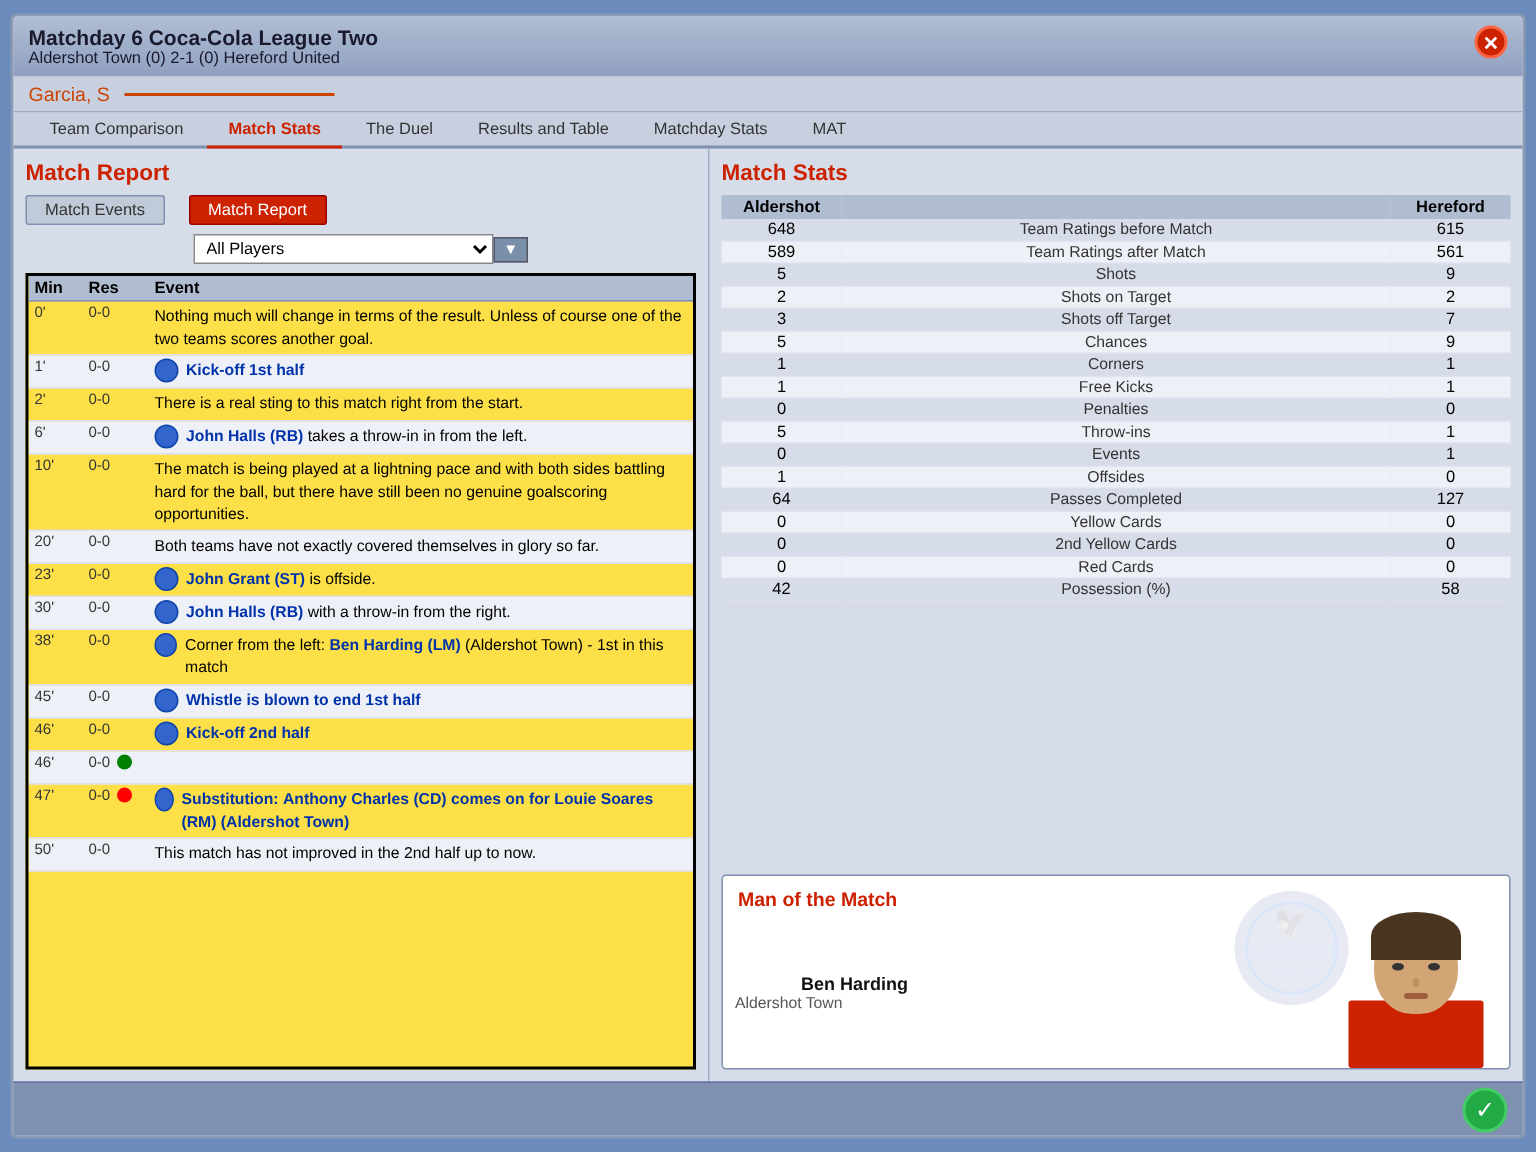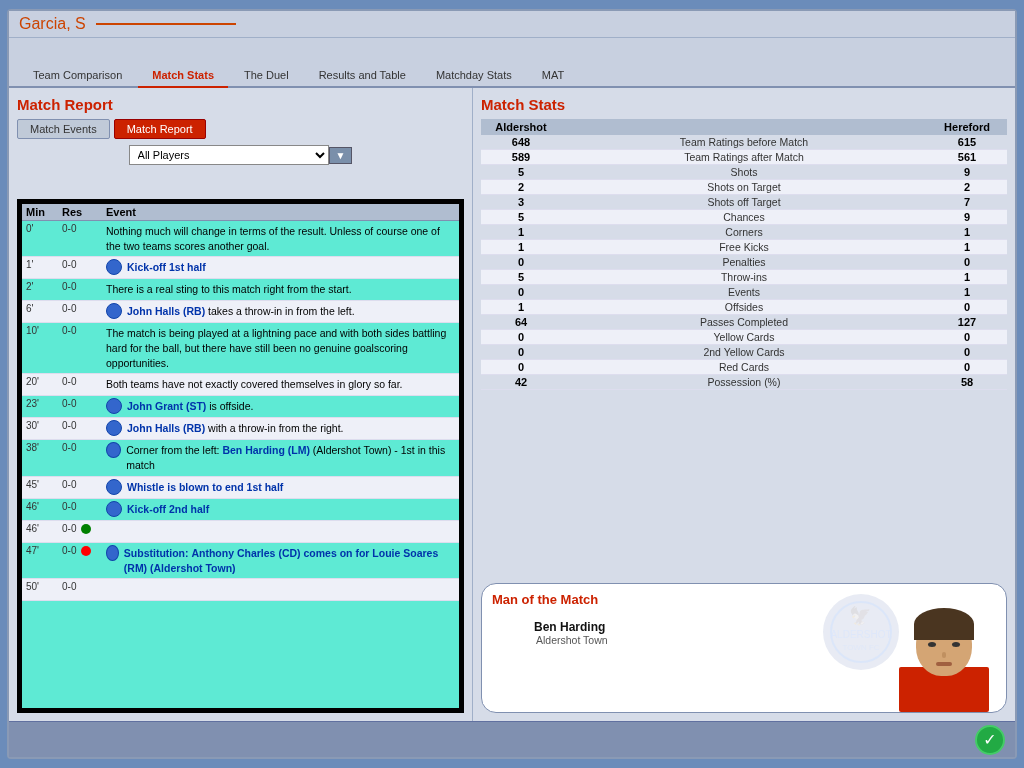--- a/index.html
+++ b/index.html
@@ -58,38 +58,37 @@
     .search-bar {
       background: #c8d0e0;
       padding: 4px 10px;
       display: flex;
       align-items: center;
       gap: 10px;
       border-bottom: 1px solid #a0afc8;
     }
     .search-label {
       color: #cc4400;
-      font-size: 16px;
+      font-size: 13px;
     }
     .tabs-bar {
       background: #c8d0e0;
       display: flex;
       align-items: center;
       border-bottom: 2px solid #8090b0;
       padding: 0 10px;
       gap: 2px;
     }
     .tab {
       padding: 5px 14px;
       font-size: 11px;
       cursor: pointer;
       color: #333;
       border-bottom: 2px solid transparent;
       margin-bottom: -2px;
-      margin-top: 26px;
     }
     .tab.active {
       color: #cc2200;
       border-bottom: 2px solid #cc2200;
       font-weight: bold;
     }
     .content-area {
       display: flex;
       flex: 1;
       overflow: hidden;
@@ -103,21 +102,21 @@
       flex-direction: column;
     }
     .panel-title {
       color: #cc2200;
       font-size: 15px;
       font-weight: bold;
       margin-bottom: 6px;
     }
     .sub-tabs {
       display: flex;
-      gap: 4px;
+      gap: 16px;
       margin-bottom: 6px;
     }
     .sub-tab {
       padding: 3px 12px;
       font-size: 11px;
       cursor: pointer;
       background: #c0cad8;
       border: 1px solid #8090b0;
       color: #333;
       border-radius: 2px;
@@ -146,23 +145,22 @@
       border: 1px solid #556;
       color: white;
       padding: 2px 6px;
       font-size: 10px;
       cursor: pointer;
     }
     .events-table {
       flex: 1;
       overflow: hidden;
       position: relative;
-      background: #5eead4;
-      border: 5px solid #000000;
-      margin-top: 28px;
+      background: #fde047;
+      border: 2px solid #000000;
     }
     .events-header {
       display: grid;
       grid-template-columns: 36px 44px 1fr;
       background: #b0bdd0;
       padding: 2px 4px;
       font-weight: bold;
       font-size: 11px;
       border-bottom: 1px solid #8090b0;
     }
@@ -246,30 +244,30 @@
     }
     .stats-table tr:nth-child(even) td {
       background: #eef0f8;
     }
     .stats-table .stat-name {
       text-align: center;
       color: #333;
       font-size: 10.5px;
     }
     .stats-table .stat-val {
-      font-weight: bold;
+      font-weight: normal;
     }
     
     .motm-section {
       background: white;
       border: 1px solid #8090b0;
-      border-radius: 15px;
+      border-radius: 3px;
       padding: 8px;
       display: flex;
-      align-items: flex-start;
+      align-items: center;
       gap: 10px;
       position: relative;
       overflow: hidden;
       min-height: 130px;
     }
     .motm-title {
       color: #cc2200;
       font-size: 13px;
       font-weight: bold;
       position: absolute;
@@ -281,21 +279,20 @@
     }
     .motm-name {
       font-weight: bold;
       font-size: 12px;
       color: #111;
       padding-left: 44px;
     }
     .motm-team {
       color: #555;
       font-size: 10.5px;
-      margin-left: 46px;
     }
     .motm-avatar {
       width: 100px;
       height: 110px;
       position: absolute;
       right: 10px;
       bottom: 0;
     }
     
     .bottom-bar {
@@ -362,20 +359,27 @@
       right: 105px;
       top: 8px;
       opacity: 0.25;
     }
   </style>
 </head>
 <body>
 
 <div class="window">
 
+  <div class="title-bar">
+    <div class="title-text">
+      <h2>Matchday 6 Coca-Cola League Two</h2>
+      <h3>Aldershot Town (0) 2-1 (0) Hereford United</h3>
+    </div>
+    <div class="close-btn">✕</div>
+  </div>
 
   <div class="search-bar">
     <span class="search-label">Garcia, S</span>
     <div style="flex:1; height:2px; background:#cc4400; max-width:140px;"></div>
   </div>
 
   <div class="tabs-bar">
     <div class="tab">Team Comparison</div>
     <div class="tab active">Match Stats</div>
     <div class="tab">The Duel</div>
@@ -505,20 +509,21 @@
             <span class="res">0-0 <span class="sub-icon red-sub"></span></span>
             <div class="event-cell-with-icon">
               <span class="event-icon"></span>
               <span class="desc"><b>Substitution: <b style="color:#0033aa">Anthony Charles (CD)</b> comes on for <b style="color:#0033aa">Louie Soares (RM)</b> (Aldershot Town)</b></span>
             </div>
           </div>
 
           <div class="event-row">
             <span class="min">50'</span>
             <span class="res">0-0</span>
+            <span class="desc">This match has not improved in the 2nd half up to now.</span>
           </div>
         </div>
       </div>
     </div>
 
     <div class="right-panel">
       <div class="stats-section">
         <div class="stats-title">Match Stats</div>
         <table class="stats-table">
           <thead>

